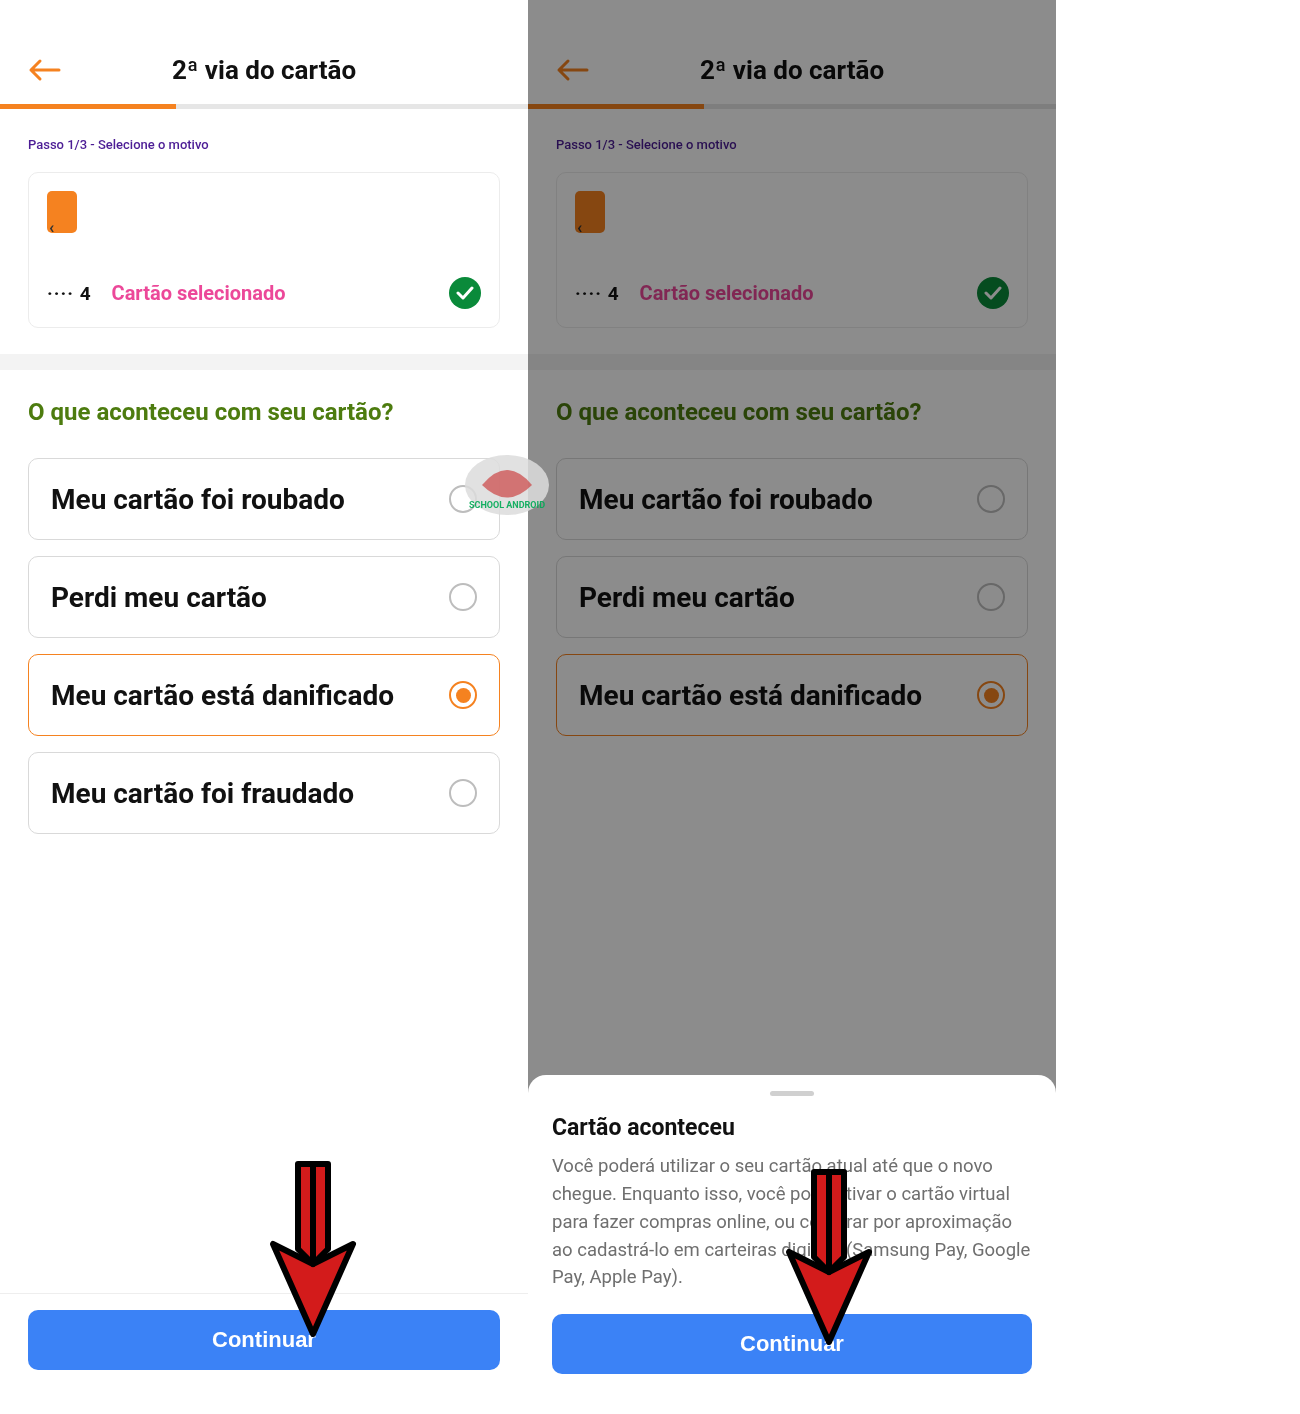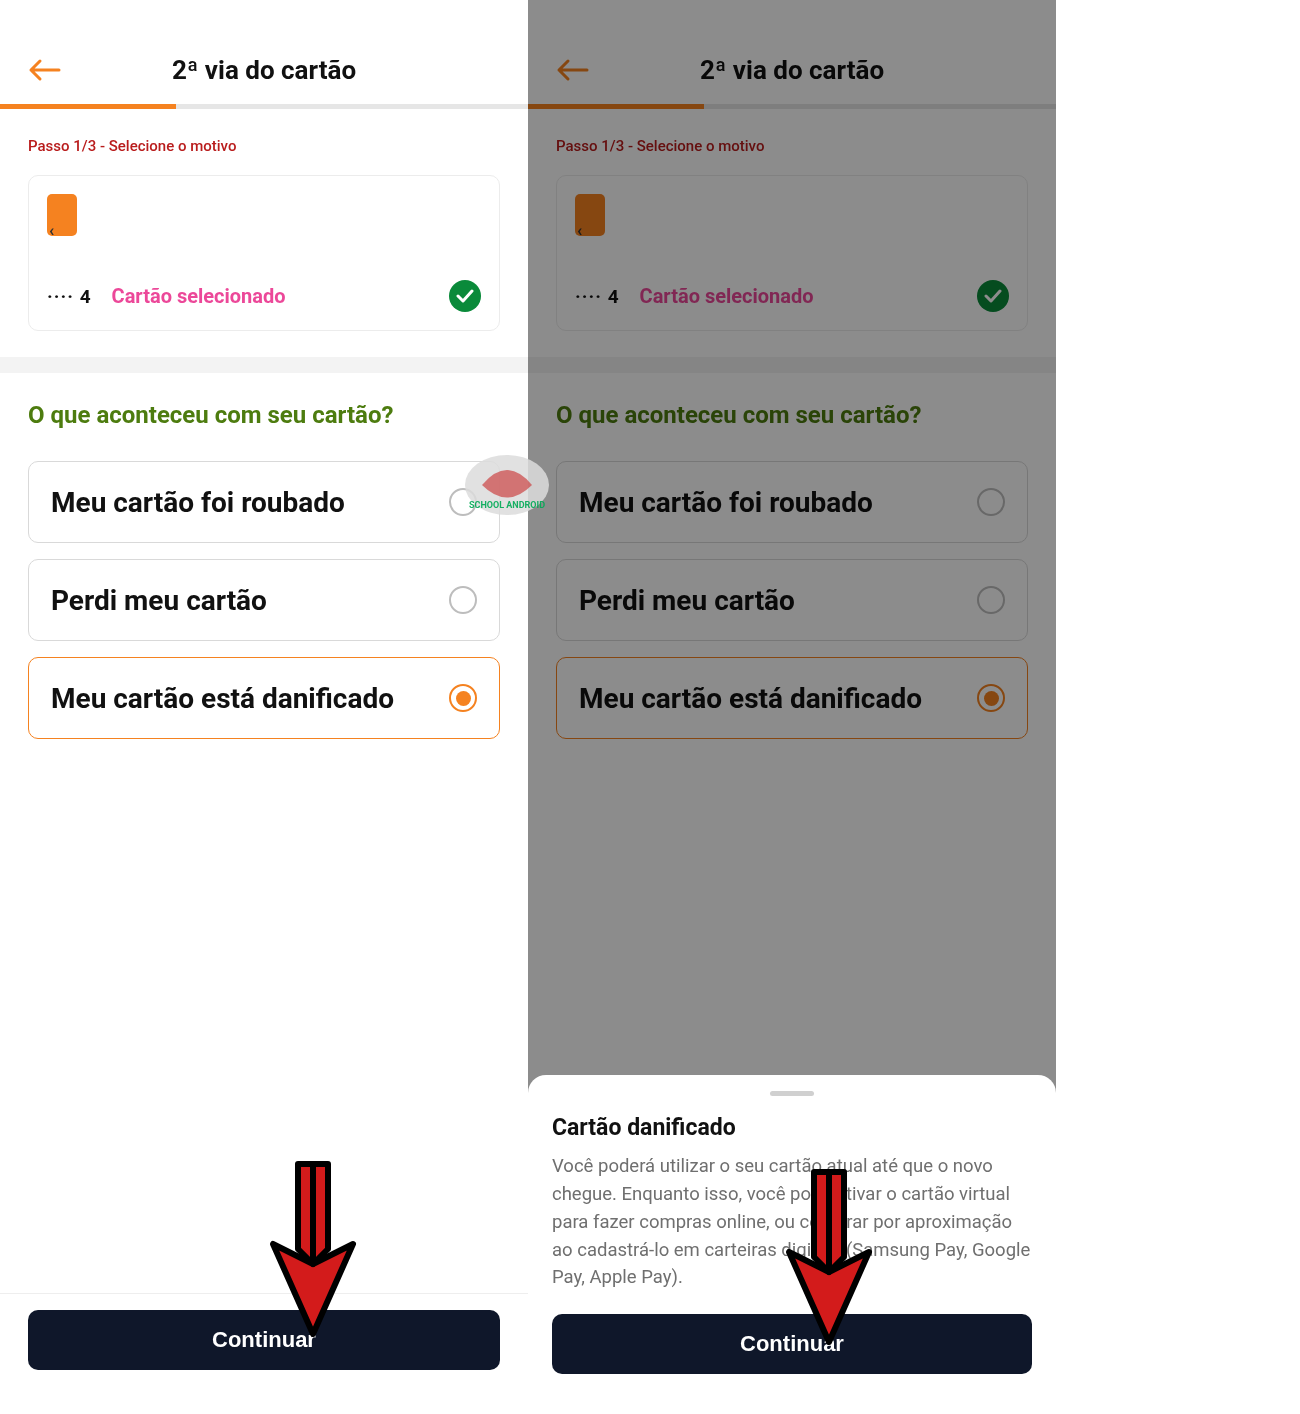--- a/index.html
+++ b/index.html
@@ -65,22 +65,22 @@
 }
 .progress-fill {
   position: absolute;
   left: 0; top: 0;
   height: 100%;
   width: 33.3%;
   background: #f58220;
 }
 .step-label {
   padding: 28px 28px 20px;
-  color: #b91c1c;
-  font-size: 15px;
+  color: #4c1d95;
+  font-size: 13px;
   font-weight: 500;
 }
 .card-box {
   margin: 0 28px;
   border: 1px solid #ececec;
   border-radius: 10px;
   padding: 18px 18px 18px 18px;
 }
 .card-chip {
   width: 30px;
@@ -153,21 +153,21 @@
 .bottom-bar {
   position: absolute;
   bottom: 0; left: 0; right: 0;
   padding: 16px 28px 44px;
   background: #fff;
   border-top: 1px solid #eee;
 }
 .continue-btn {
   width: 100%;
   height: 60px;
-  background: #0f172a;
+  background: #3b82f6;
   border: none;
   border-radius: 10px;
   color: #fff;
   font-size: 22px;
   font-weight: 700;
 }
 .bottom-sheet {
   position: absolute;
   bottom: 0; left: 0; right: 0;
   background: #fff;
@@ -230,20 +230,24 @@
     <span class="radio"></span>
   </div>
   <div class="option">
     <span class="option-label">Perdi meu cartão</span>
     <span class="radio"></span>
   </div>
   <div class="option selected">
     <span class="option-label">Meu cartão está danificado</span>
     <span class="radio selected"></span>
   </div>
+  <div class="option">
+    <span class="option-label">Meu cartão foi fraudado</span>
+    <span class="radio"></span>
+  </div>
 
   <div class="bottom-bar">
     <button class="continue-btn">Continuar</button>
   </div>
 
   <div class="arrow" style="left:248px; bottom:70px;">
     <svg width="130" height="190" viewBox="0 0 130 190">
       <path d="M65 10 L65 110 L25 90 L65 180 L105 90 L65 110" fill="#d31b1b" stroke="#000" stroke-width="6" stroke-linejoin="round"></path>
       <path d="M50 10 L50 95 L65 110 L65 10 Z" fill="#d31b1b" stroke="#000" stroke-width="6" stroke-linejoin="round"></path>
       <path d="M80 10 L80 95 L65 110 L65 10 Z" fill="#d31b1b" stroke="#000" stroke-width="6" stroke-linejoin="round"></path>
@@ -328,21 +332,21 @@
   </div>
   <div class="option selected">
     <span class="option-label">Meu cartão está danificado</span>
     <span class="radio selected"></span>
   </div>
 
   <div class="dim-overlay"></div>
 
   <div class="bottom-sheet">
     <div class="handle"></div>
-    <div class="sheet-title">Cartão danificado</div>
+    <div class="sheet-title">Cartão aconteceu</div>
     <div class="sheet-text">Você poderá utilizar o seu cartão atual até que o novo chegue. Enquanto isso, você pode ativar o cartão virtual para fazer compras online, ou comprar por aproximação ao cadastrá-lo em carteiras digitais (Samsung Pay, Google Pay, Apple Pay).</div>
     <button class="continue-btn">Continuar</button>
   </div>
 
   <div class="arrow" style="left:236px; bottom:62px;">
     <svg width="130" height="190" viewBox="0 0 130 190">
       <path d="M65 10 L65 110 L25 90 L65 180 L105 90 L65 110" fill="#d31b1b" stroke="#000" stroke-width="6" stroke-linejoin="round"></path>
       <path d="M50 10 L50 95 L65 110 L65 10 Z" fill="#d31b1b" stroke="#000" stroke-width="6" stroke-linejoin="round"></path>
       <path d="M80 10 L80 95 L65 110 L65 10 Z" fill="#d31b1b" stroke="#000" stroke-width="6" stroke-linejoin="round"></path>
     </svg>

